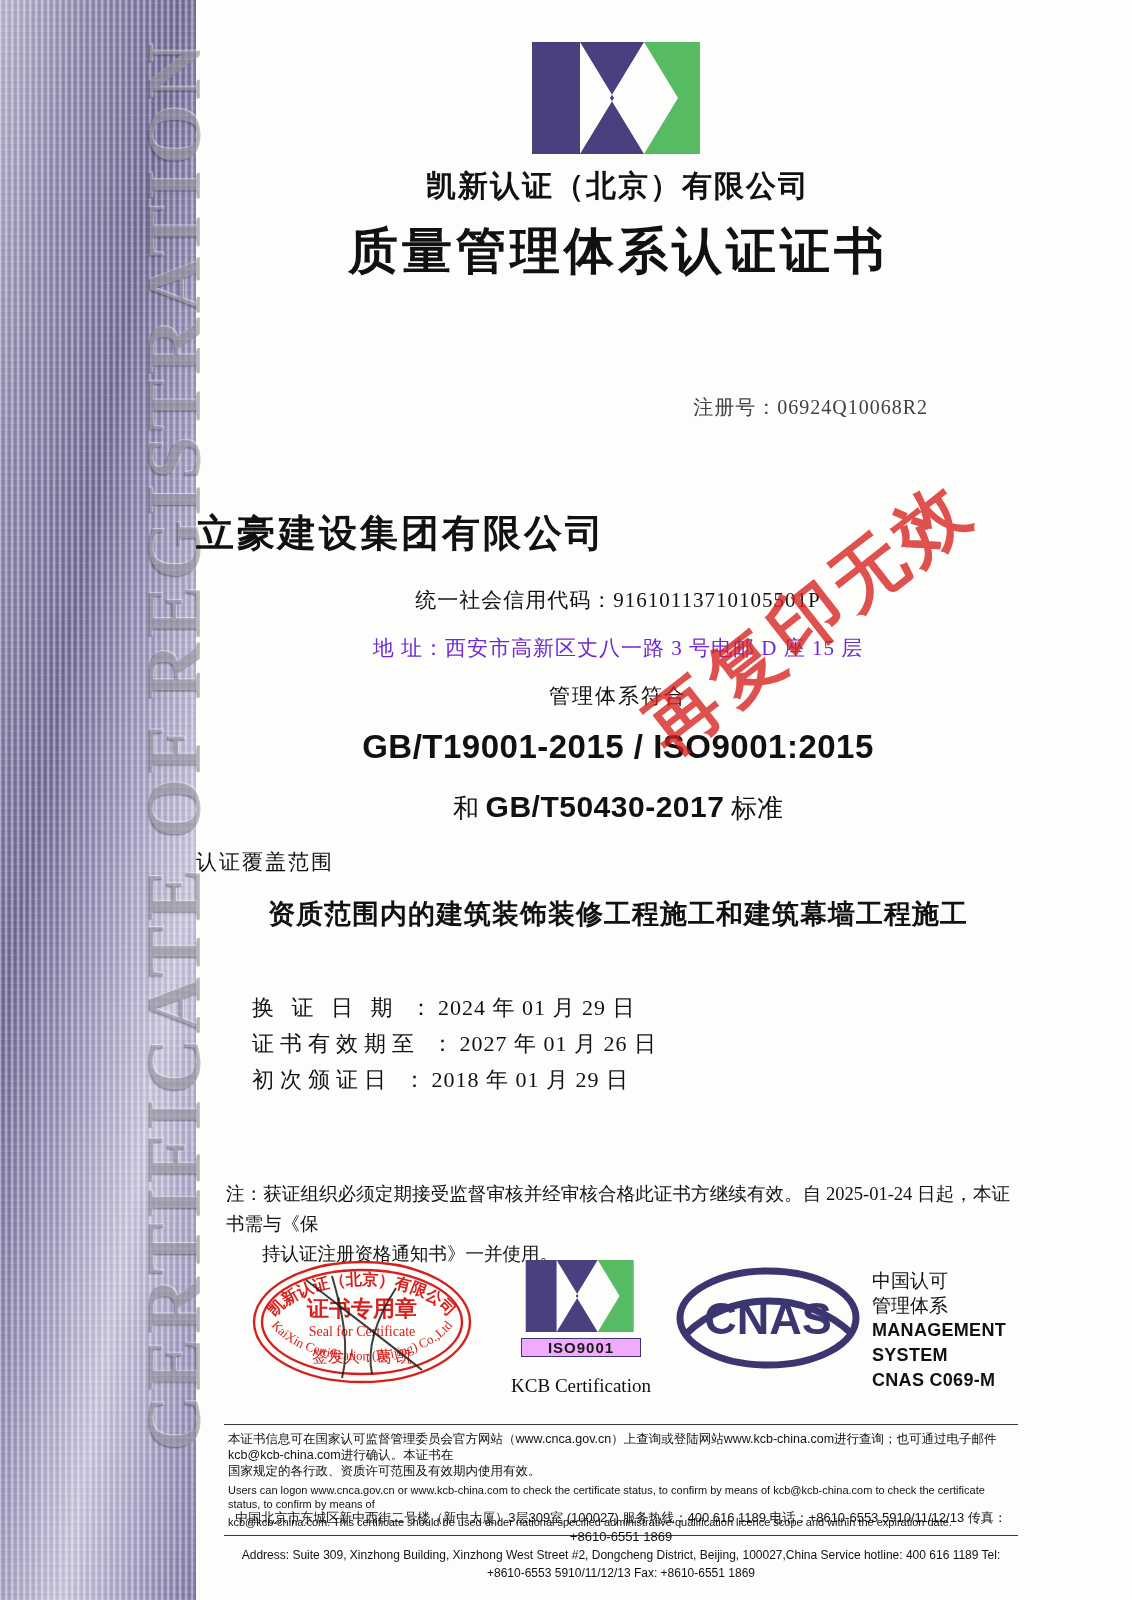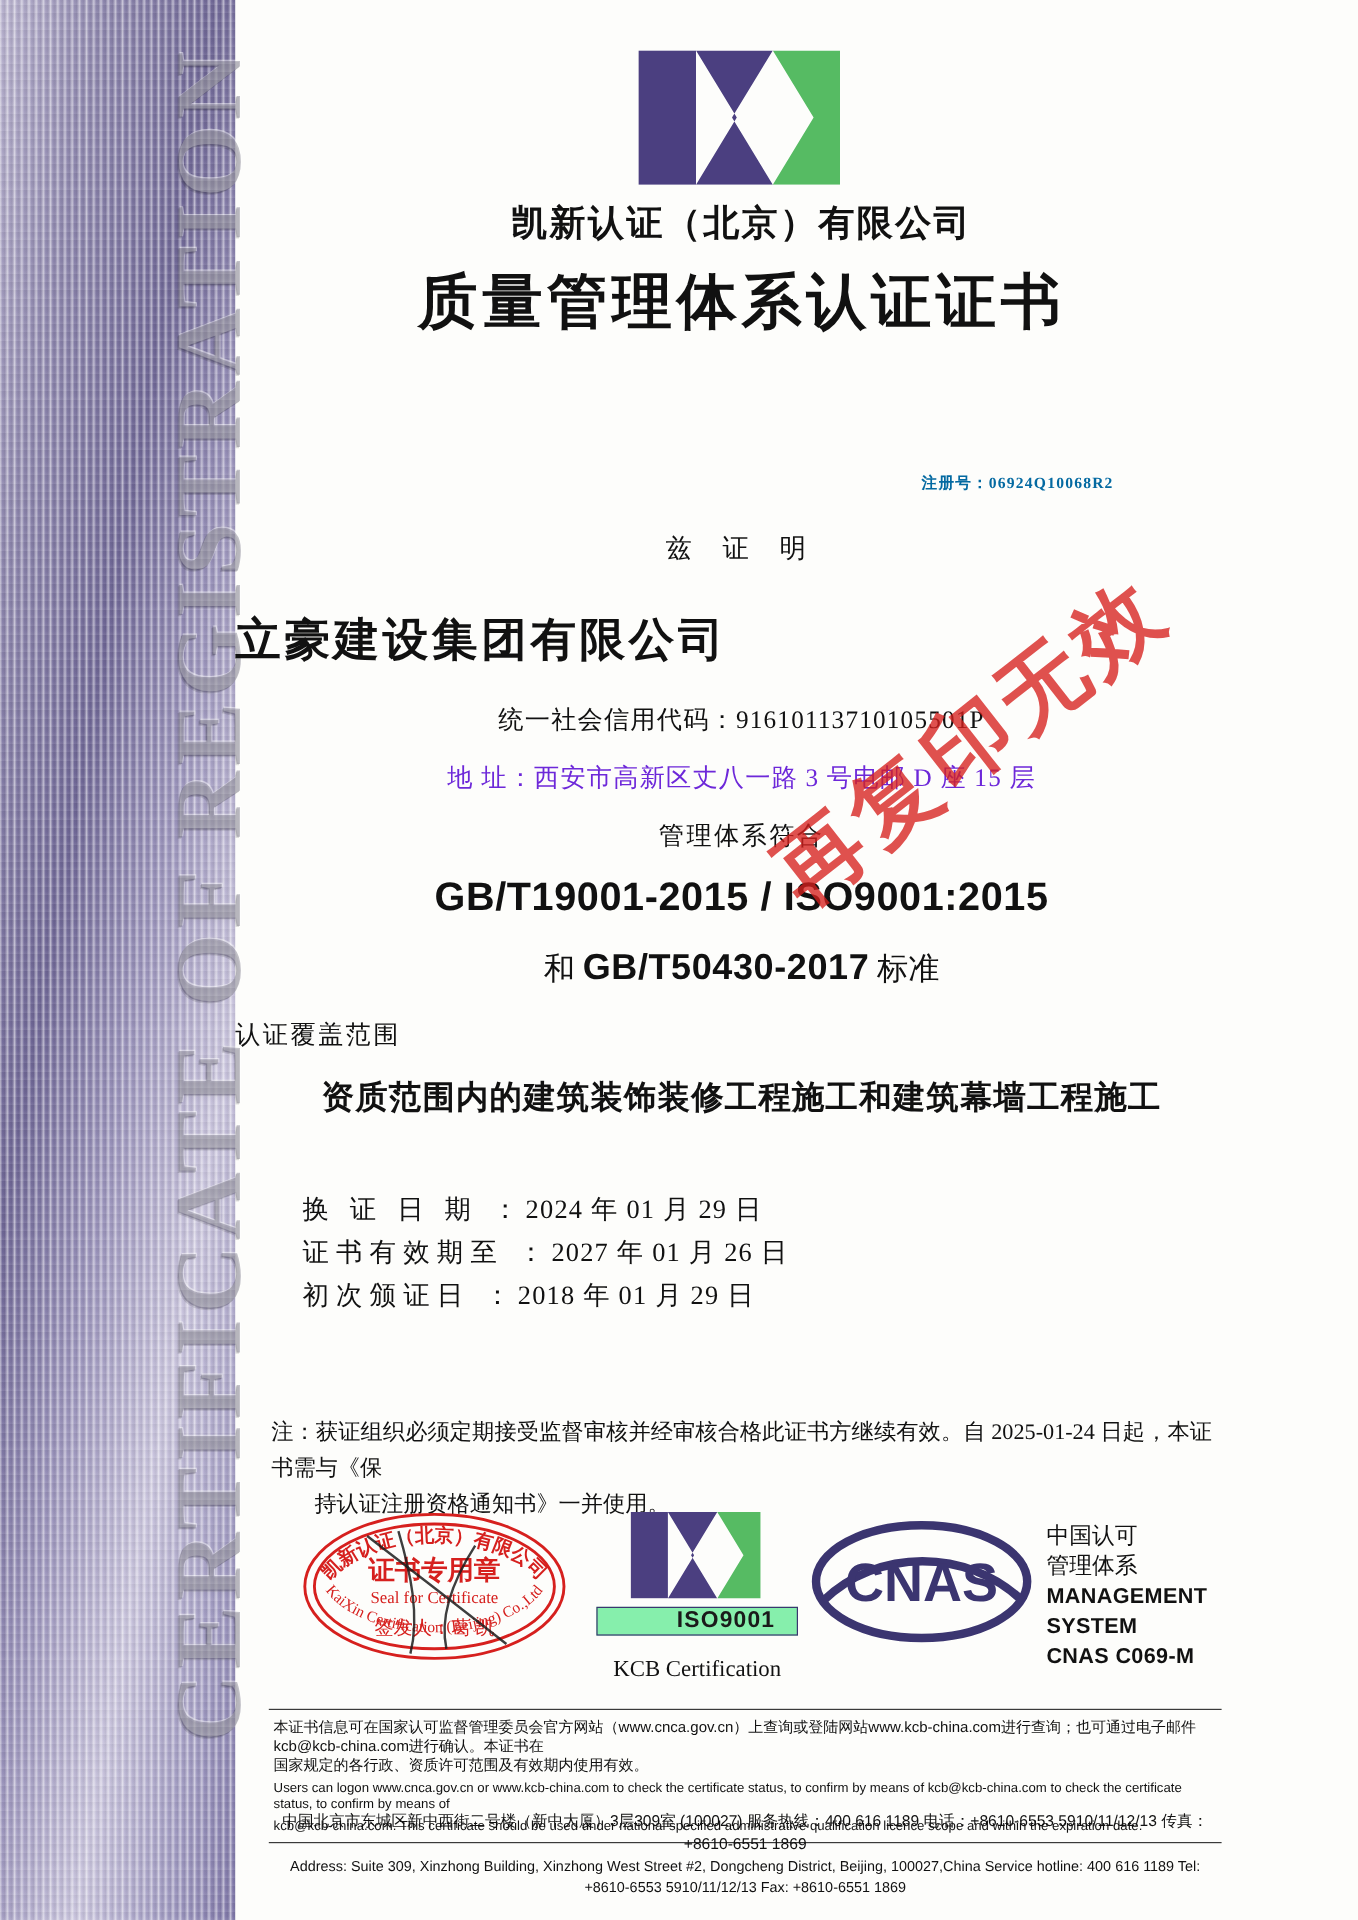--- a/index.html
+++ b/index.html
@@ -95,24 +95,24 @@
     font-family: "Liberation Serif", serif;
     font-weight: bold;
     font-size: 50px;
     letter-spacing: 4px;
     color: #111;
   }
 
   .reg-no {
     position: absolute;
     top: 394px; right: 112px;
-    font-size: 13px;
-    font-weight: bold;
+    font-size: 20px;
+    font-weight: normal;
     letter-spacing: 1px;
-    color: #0369a1;
+    color: #404040;
   }
 
   .hereby {
     position: absolute;
     top: 442px; left: 0; right: 0;
     text-align: center;
     font-size: 22px;
     letter-spacing: 10px;
     color: #111;
   }
@@ -230,26 +230,25 @@
   .kcb-logo {
     position: absolute;
     left: 272px; top: 10px;
     width: 170px; text-align: center;
   }
   .kcb-logo .iso-band {
     margin: 2px auto 0;
     width: 118px;
     border: 1px solid #3b3570;
     font-family: "Liberation Sans", sans-serif;
-    font-size: 19px;
+    font-size: 15px;
     font-weight: bold;
     color: #1a1a1a;
     letter-spacing: 1px;
-    background: #86efac;
-    padding-left: 48px;
+    background: #f0abfc;
   }
   .kcb-logo .kcb-caption {
     margin-top: 18px;
     font-family: "Liberation Serif", serif;
     font-size: 19px;
     color: #111;
   }
 
   .cnas {
     position: absolute;
@@ -341,21 +340,20 @@
         <rect x="0" y="0" width="48" height="112" fill="#4b3f80"></rect>
         <polygon points="48,0 112,0 78,56 112,112 48,112 82,56" fill="#4b3f80"></polygon>
         <polygon points="112,0 168,0 168,112 112,112 146,56" fill="#56bb63"></polygon>
       </svg>
     </div>
 
     <div class="org-name">凯新认证（北京）有限公司</div>
     <div class="cert-title">质量管理体系认证证书</div>
 
     <div class="reg-no">注册号：06924Q10068R2</div>
-    <div class="hereby">兹 证 明</div>
     <div class="company">立豪建设集团有限公司</div>
     <div class="usc-code">统一社会信用代码：91610113710105501P</div>
     <div class="addr">地 址：西安市高新区丈八一路 3 号电邮 D 座 15 层</div>
     <div class="conform">管理体系符合</div>
     <div class="std1">GB/T19001-2015 / ISO9001:2015</div>
     <div class="std2">
       <span>和 </span><b>GB/T50430-2017</b><span> 标准</span>
     </div>
     <div class="scope-label">认证覆盖范围</div>
     <div class="scope-text">资质范围内的建筑装饰装修工程施工和建筑幕墙工程施工</div>

